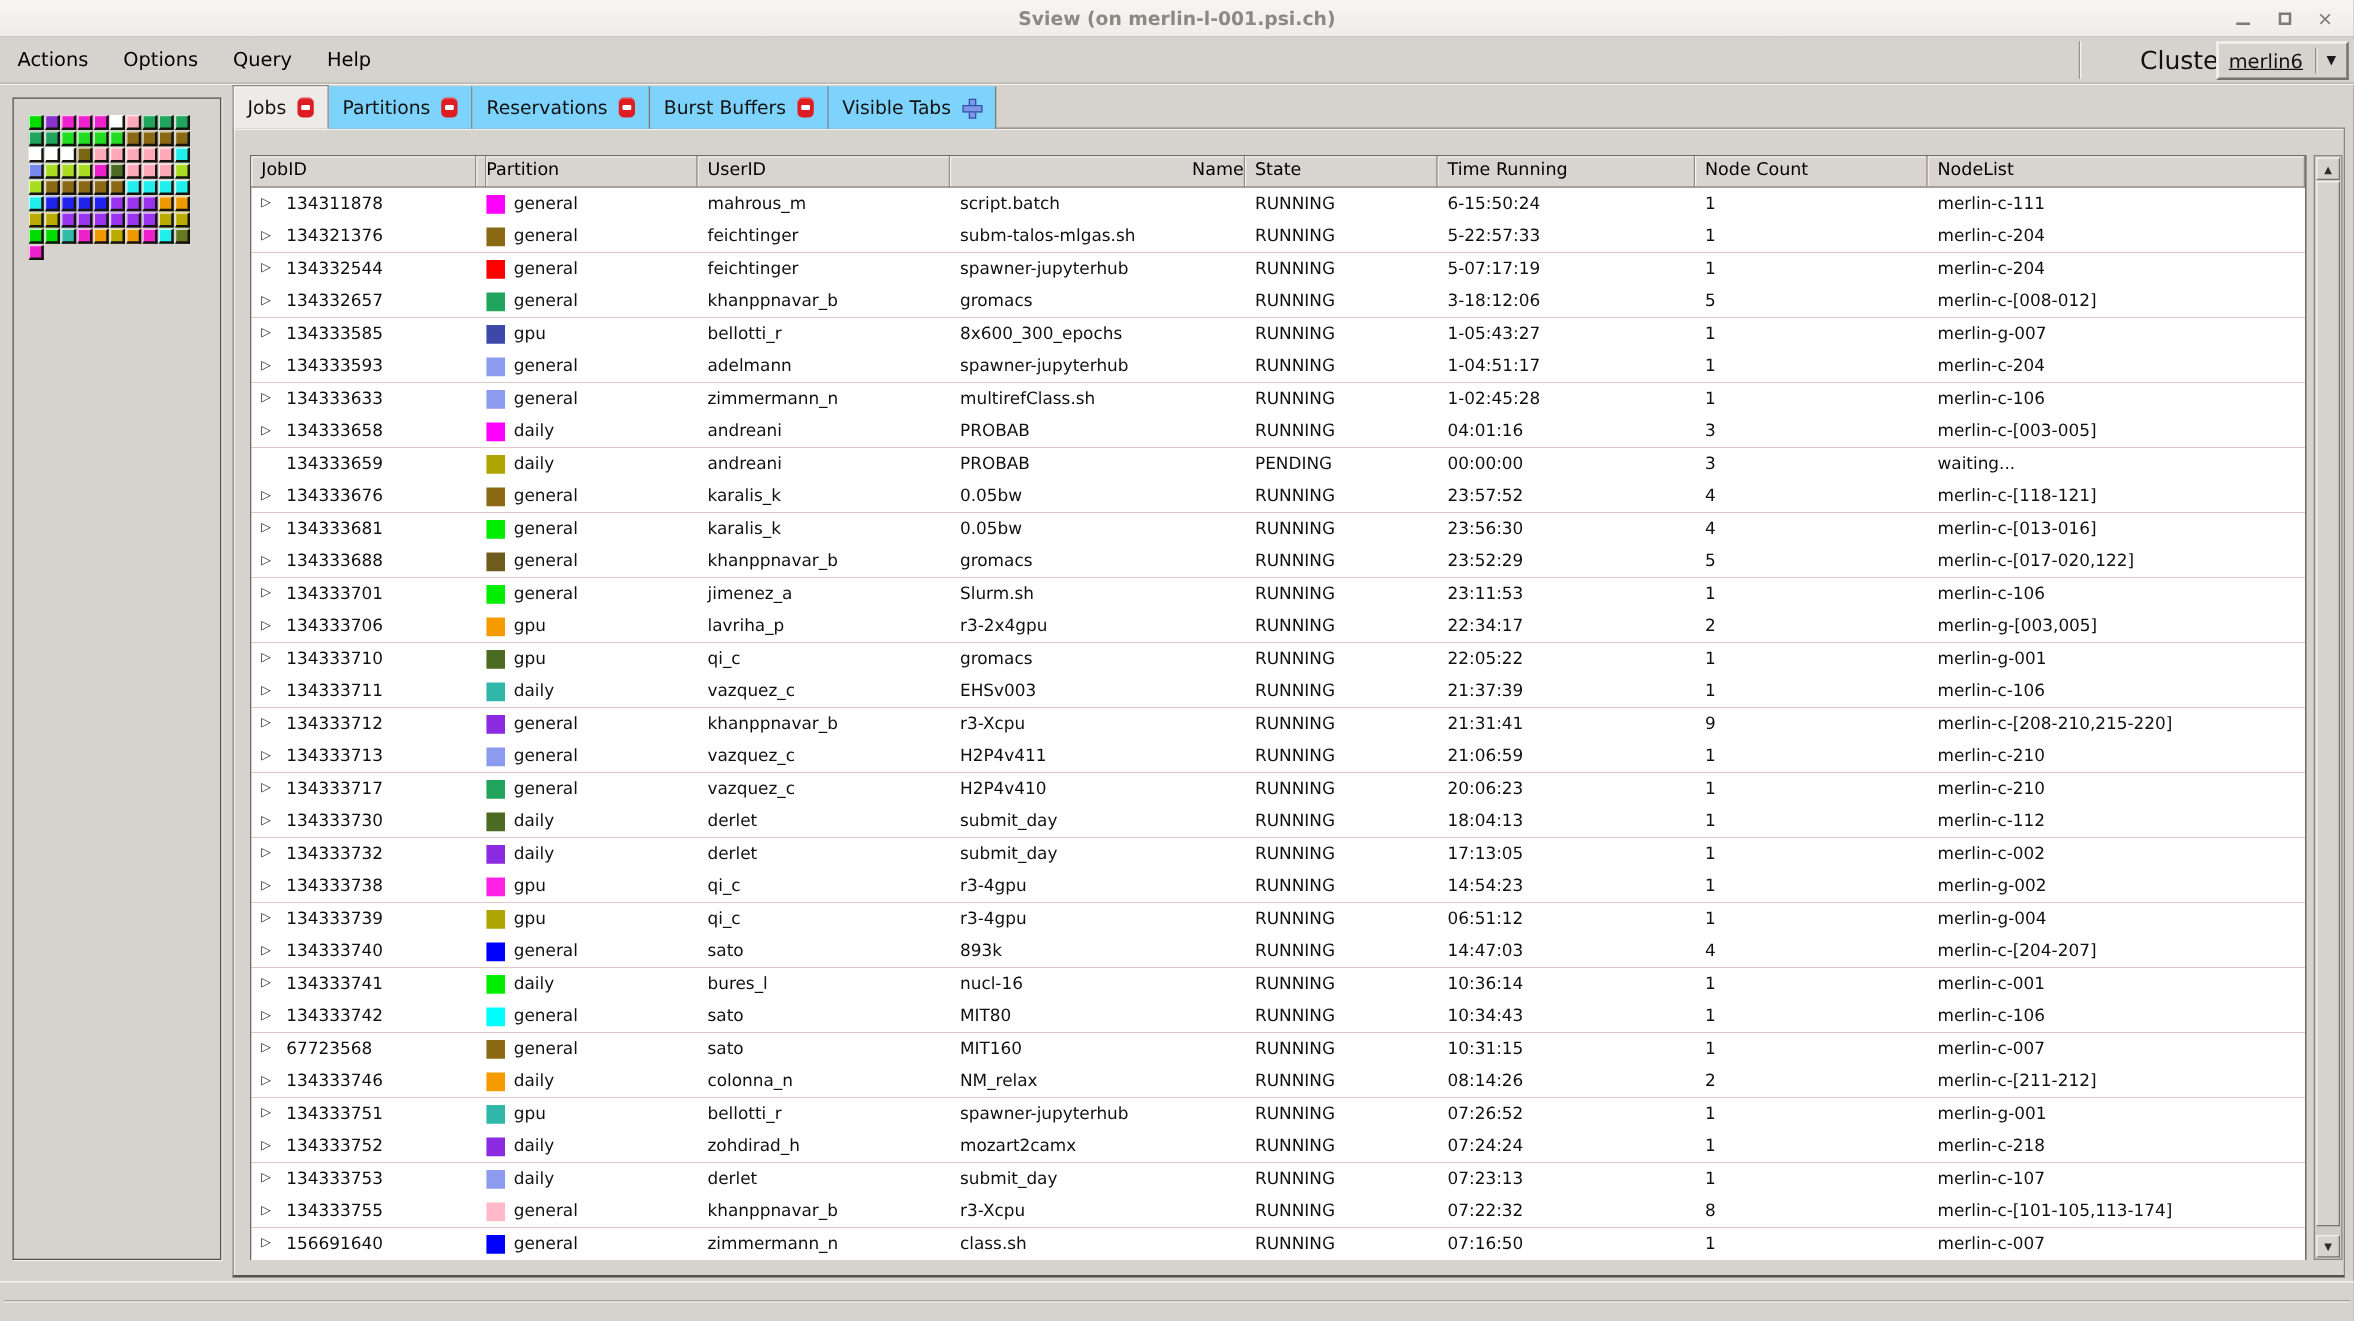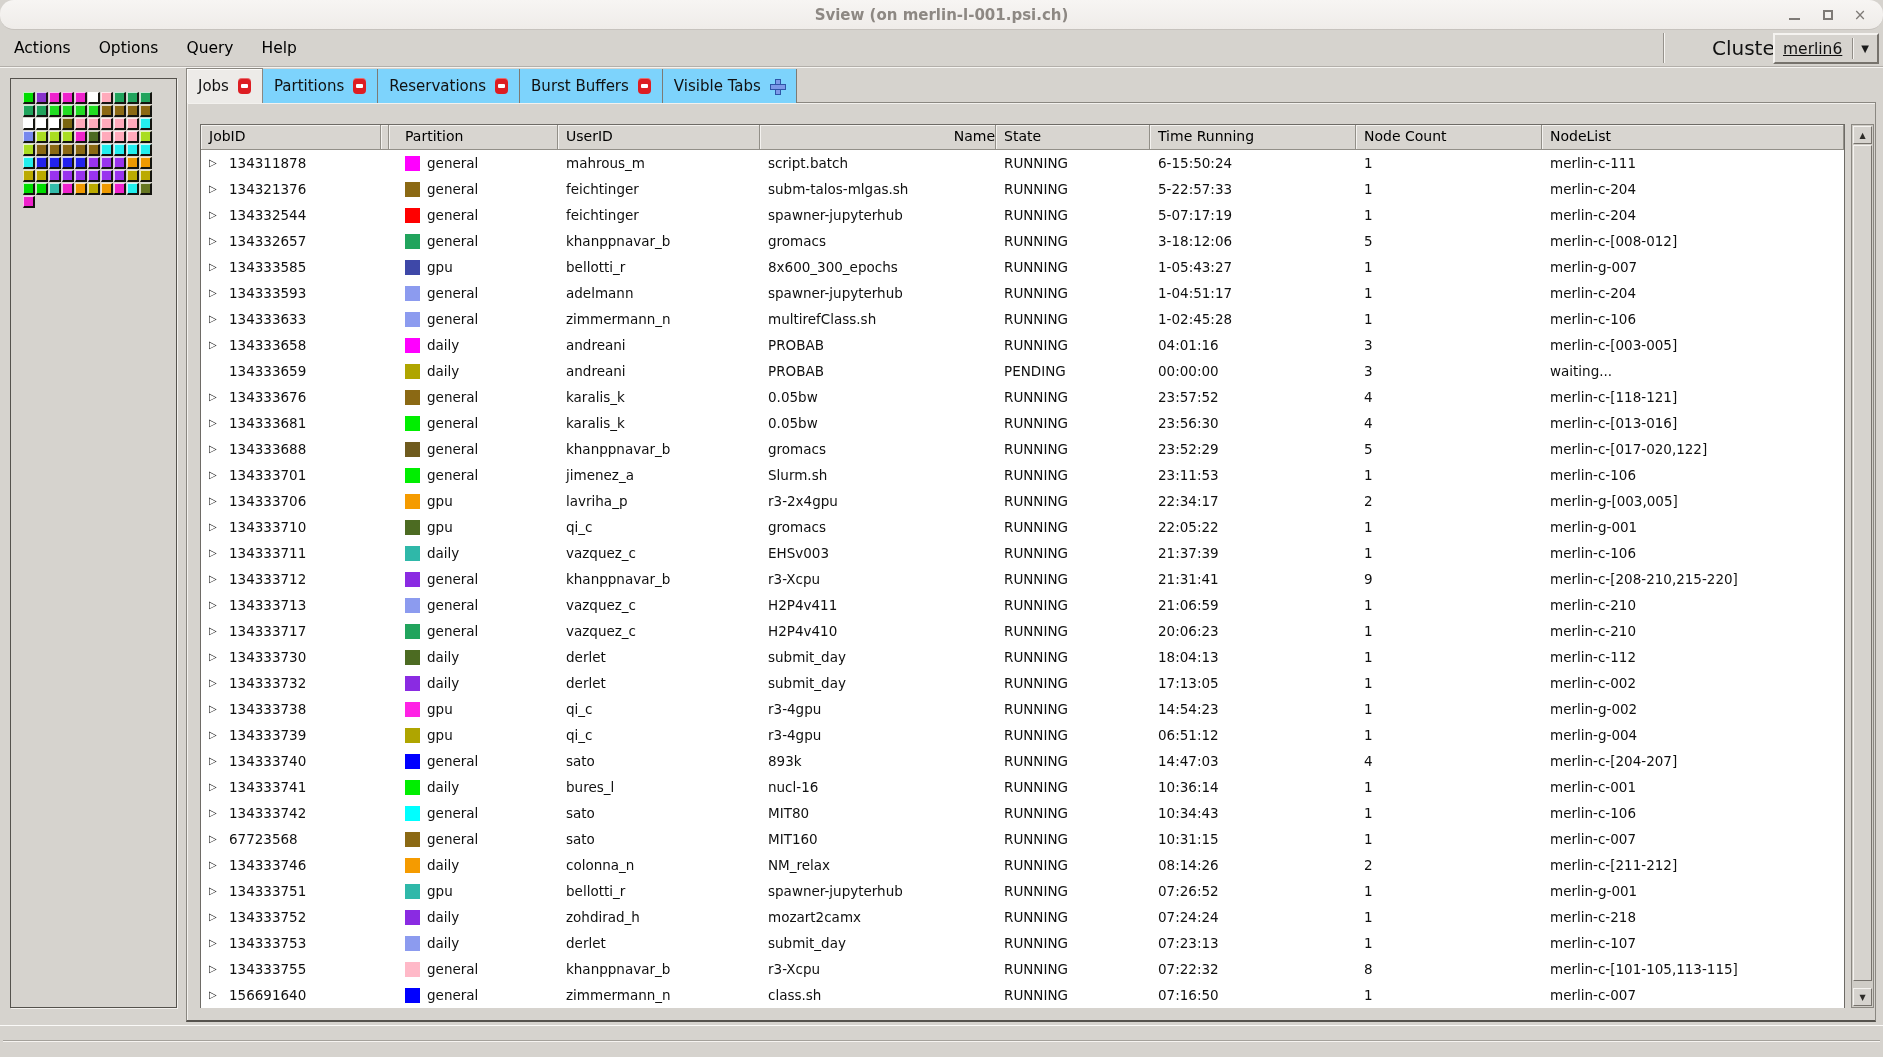--- a/index.html
+++ b/index.html
@@ -8,21 +8,20 @@
     font-family:"DejaVu Sans", sans-serif;
     background:#d6d3ce; color:#111;
     position:relative;
   }
 
   
   .titlebar{
     position:absolute; left:0; top:0; width:1883px; height:30px;
     background:linear-gradient(#f7f5f3,#efece9);
     border-bottom:1px solid #c6c2bd;
-    border-radius:14px;
   }
   .title-text{
     position:absolute; left:0; right:0; top:0; height:30px;
     text-align:center; line-height:30px;
     font-weight:bold; font-size:15px; color:#8d8883;
   }
   .winbtn{ position:absolute; top:0; width:34px; height:30px; cursor:default;
     display:flex; align-items:center; justify-content:center; }
   .winbtn-min{ right:72px; } .winbtn-max{ right:38px; } .winbtn-close{ right:6px; }
   .glyph-min{ width:11px; height:2px; background:#7e7a76; margin-top:8px;}
@@ -121,21 +120,21 @@
     box-shadow:inset 1px 1px 0 #f4f2ef;
     font-size:14px; color:#000; padding-left:8px; line-height:23px;
     white-space:nowrap; overflow:hidden;
   }
   .trow{ display:flex; height:26px; background:#fff; }
   .cell{
     font-size:13.5px; color:#101010; padding-left:8px;
     display:flex; align-items:center; white-space:nowrap; overflow:hidden;
   }
   .w-jobid{ width:180px; } .w-spacer{ width:8px; padding-left:0; }
-  .w-part{ width:169px; padding-left:16px; } .w-user{ width:202px; }
+  .w-part{ width:169px; padding-left:0; } .w-user{ width:202px; }
   .w-name{ width:236px;text-align:right; } .w-state{ width:154px; }
   .w-time{ width:206px; } .w-count{ width:186px; } .w-nodes{ flex:1; }
   .expander{
     width:20px; font-size:10px; color:#1a1a1a; flex:0 0 20px;
     display:inline-block; transform:translateY(-1px);
   }
   .chip{ width:15px; height:15px; flex:0 0 15px; margin-right:7px; }
 
   
   .vscroll{
@@ -851,21 +850,21 @@
     <div class="cell w-spacer"></div>
     <div class="cell w-part">
           <span class="chip" style="background: rgb(255, 185, 200);"></span>
           <span>general</span>
         </div>
     <div class="cell w-user">khanppnavar_b</div>
     <div class="cell w-name">r3-Xcpu</div>
     <div class="cell w-state">RUNNING</div>
     <div class="cell w-time">07:22:32</div>
     <div class="cell w-count">8</div>
-    <div class="cell w-nodes">merlin-c-[101-105,113-115]</div>
+    <div class="cell w-nodes">merlin-c-[101-105,113-174]</div>
   </div>
       <div class="trow">
     <div class="cell w-jobid">
           <span class="expander">▷</span>
           <span>156691640</span>
         </div>
     <div class="cell w-spacer"></div>
     <div class="cell w-part">
           <span class="chip" style="background: rgb(0, 0, 255);"></span>
           <span>general</span>

